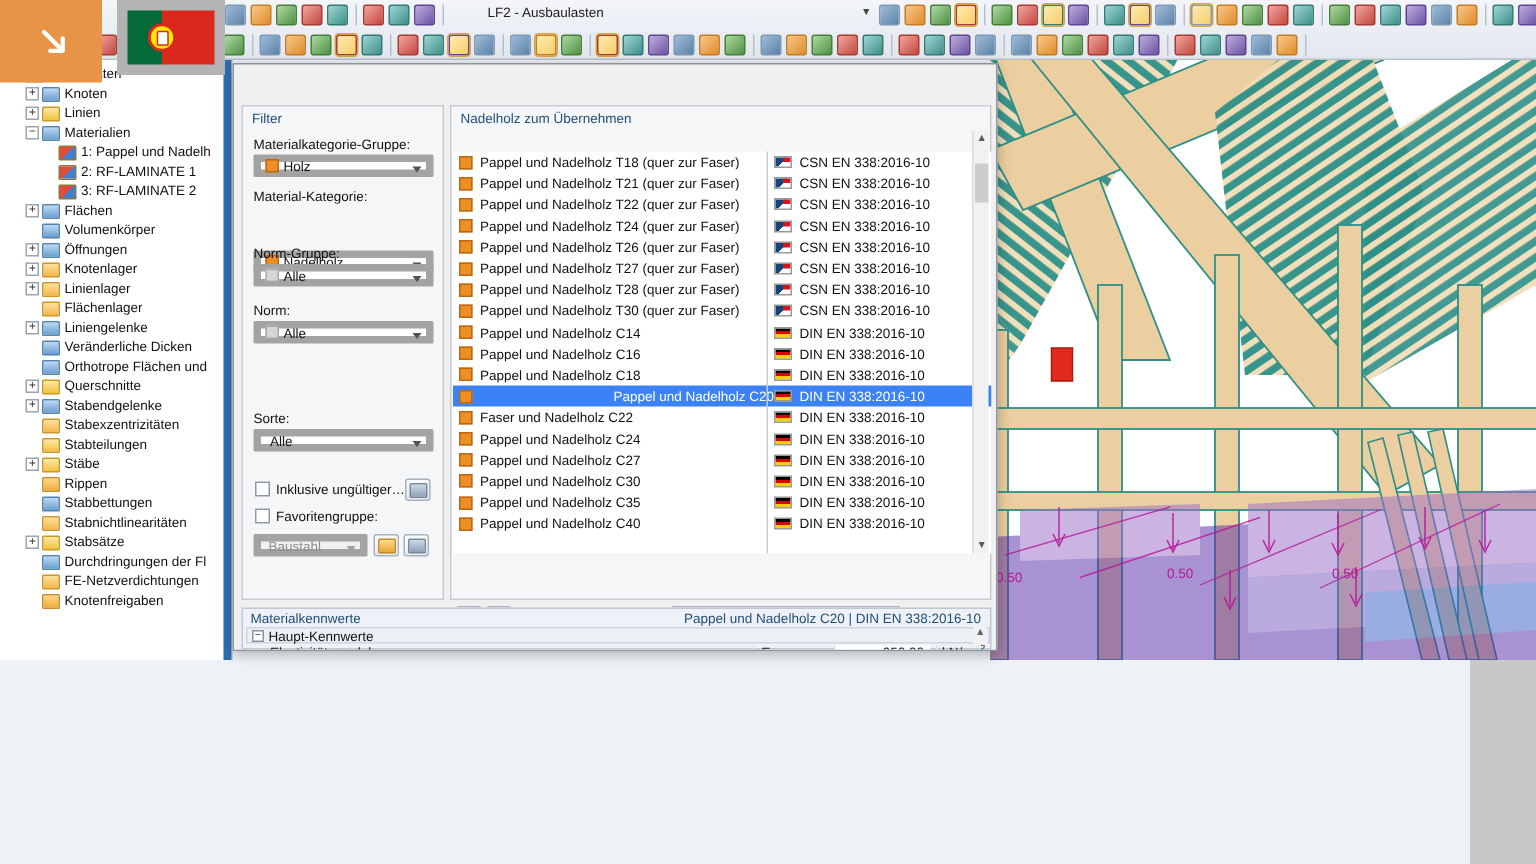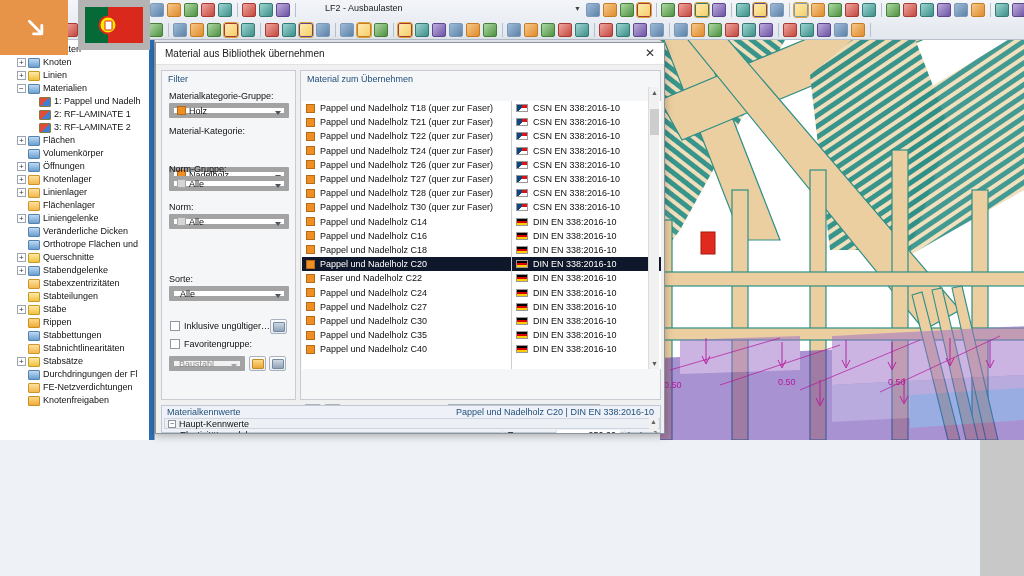--- a/index.html
+++ b/index.html
@@ -189,21 +189,21 @@
     position: absolute; font-size: 9px; color: #333;
   }
   .lst-scrollarea {
     position: absolute; left: 1px; top: 30px; width: 359px; height: 268px;
     background: #ffffff; overflow: hidden;
   }
   .lrow {
     position: relative; height: 14.2px; display: flex; align-items: center;
     font-size: 9px; color: #111; white-space: nowrap;
   }
-  .lrow.selected { background: #0f172a; color: #fff; }
+  .lrow.selected { background: #3b82f6; color: #fff; text-align: right; }
   .lrow .lsw {
     width: 9px; height: 9px; flex: 0 0 9px; margin: 0 5px 0 4px;
     background: #ef8e22; border: 1px solid #b46a16;
   }
   .lrow .lname { width: 196px; overflow: hidden; }
   .lrow .lflag {
     width: 12px; height: 8px; flex: 0 0 12px; margin-right: 5px;
     border: 1px solid #999;
   }
   .flag-cz {
@@ -717,24 +717,20 @@
           <path d="M10,330 L120,298 M60,345 L180,305 M140,350 L260,300 M220,352 L340,296"></path>
         </g>
 
         <text x="4" y="348" font-family="Liberation Sans, sans-serif" font-size="9" fill="#b4189b">0.50</text>
         <text x="118" y="345" font-family="Liberation Sans, sans-serif" font-size="9" fill="#b4189b">0.50</text>
         <text x="228" y="345" font-family="Liberation Sans, sans-serif" font-size="9" fill="#b4189b">0.50</text>
       </svg>
     </div>
 
     <div class="dialog">
-      <div class="dlg-title">
-        <div class="dlg-title-text">Material aus Bibliothek übernehmen</div>
-        <div class="dlg-close">✕</div>
-      </div>
 
       <div class="dlg-body">
 
         <div class="group grp-filter">
           <div class="gtitle">Filter</div>
 
           <div class="fld-label" style="left:7px; top:20px;">Materialkategorie-Gruppe:</div>
           <div class="combo" style="left:7px; top:32px; width:120px;">
             <span class="swatch"></span>
             <span class="cv">Holz</span>
@@ -786,21 +782,21 @@
           </div>
           <div class="minibtn" style="left:87px; top:285px;">
             <span class="gl"></span>
           </div>
           <div class="minibtn book" style="left:107px; top:285px;">
             <span class="gl"></span>
           </div>
         </div>
 
         <div class="group grp-list">
-          <div class="gtitle">Material zum Übernehmen</div>
+          <div class="gtitle">Nadelholz zum Übernehmen</div>
           <div class="lst-scrollarea" id="material-rows">
               <div class="lrow">
                 <span class="lsw"></span>
                 <span class="lname">Pappel und Nadelholz T18 (quer zur Faser)</span>
                 <span class="lflag flag-cz"></span>
                 <span class="lnorm">CSN EN 338:2016-10</span>
               </div>
               <div class="lrow">
                 <span class="lsw"></span>
                 <span class="lname">Pappel und Nadelholz T21 (quer zur Faser)</span>

